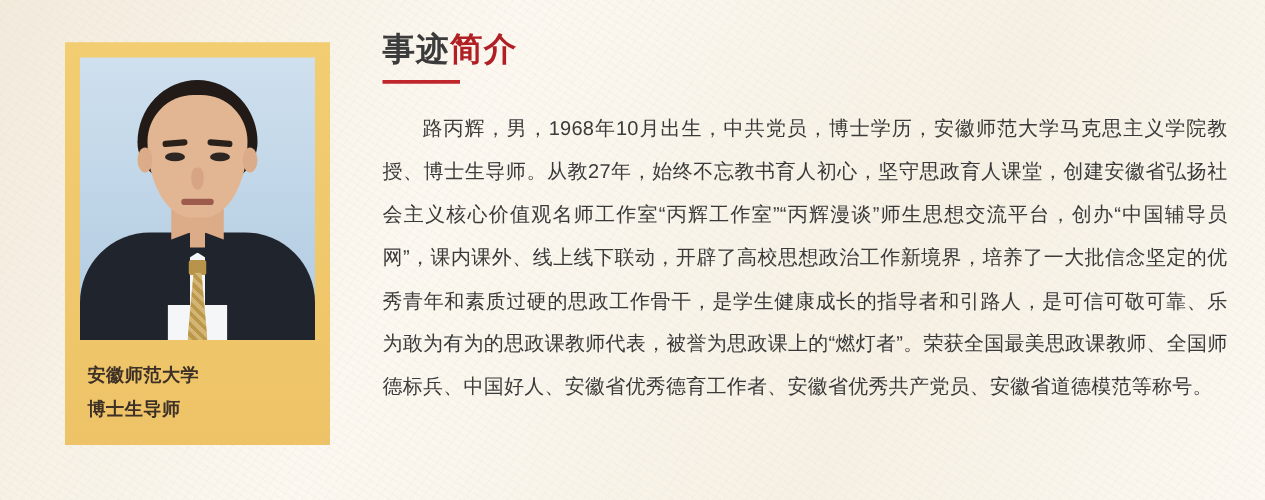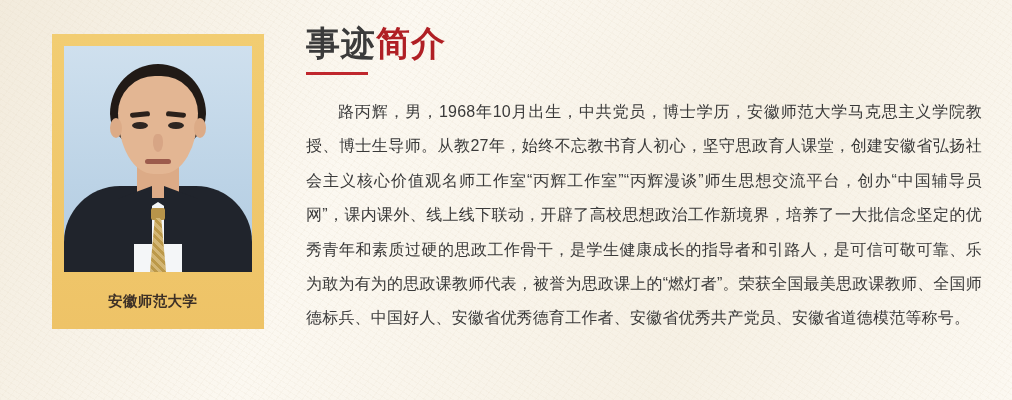--- a/index.html
+++ b/index.html
@@ -183,29 +183,29 @@
   }
   .caption {
     margin-top: 16px;
     padding: 0 6px;
     color: #3d3026;
     font-size: 14.5px;
     font-weight: bold;
     line-height: 1.85;
     letter-spacing: 0.4px;
   }
-  .caption div { white-space: nowrap; margin-left: 38px; }
+  .caption div { white-space: nowrap; }
   
   .content {
     flex: 1 1 auto;
     padding-left: 42px;
     box-sizing: border-box;
   }
   .section-title {
-    font-size: 34px;
+    font-size: 26px;
     font-weight: bold;
     letter-spacing: 1px;
     line-height: 1;
     padding-bottom: 12px;
     display: inline-block;
   }
   .section-title .t-dark { color: #3b3b3b; }
   .section-title .t-accent { color: #b01f24; }
   .title-rule {
     width: 62px;
@@ -246,20 +246,21 @@
       <div class="p-ear-r"></div>
       <div class="p-brow-l"></div>
       <div class="p-brow-r"></div>
       <div class="p-eye-l"></div>
       <div class="p-eye-r"></div>
       <div class="p-nose"></div>
       <div class="p-mouth"></div>
     </div>
     <div class="caption">
       <div>安徽师范大学</div>
+      <div>博士生导师</div>
     </div>
   </div>
 
   <div class="content">
     <div class="section-title">
       <span class="t-dark">事迹</span><span class="t-accent">简介</span>
     </div>
     <div class="title-rule"></div>
     <div class="body-text">路丙辉，男，1968年10月出生，中共党员，博士学历，安徽师范大学马克思主义学院教授、博士生导师。从教27年，始终不忘教书育人初心，坚守思政育人课堂，创建安徽省弘扬社会主义核心价值观名师工作室“丙辉工作室”“丙辉漫谈”师生思想交流平台，创办“中国辅导员网”，课内课外、线上线下联动，开辟了高校思想政治工作新境界，培养了一大批信念坚定的优秀青年和素质过硬的思政工作骨干，是学生健康成长的指导者和引路人，是可信可敬可靠、乐为敢为有为的思政课教师代表，被誉为思政课上的“燃灯者”。荣获全国最美思政课教师、全国师德标兵、中国好人、安徽省优秀德育工作者、安徽省优秀共产党员、安徽省道德模范等称号。</div>
   </div>

